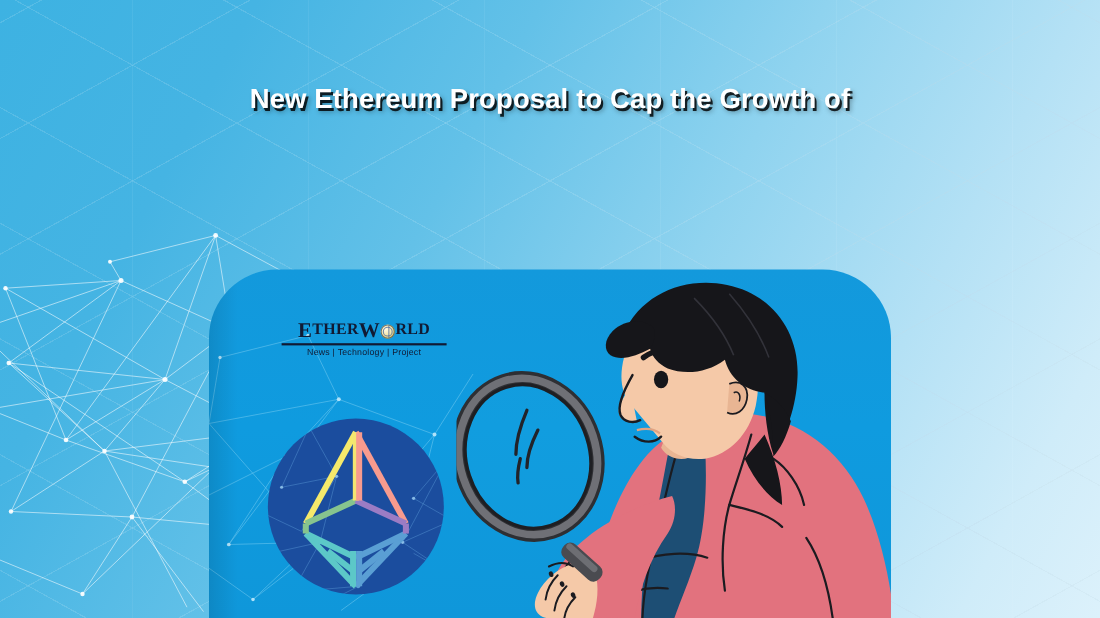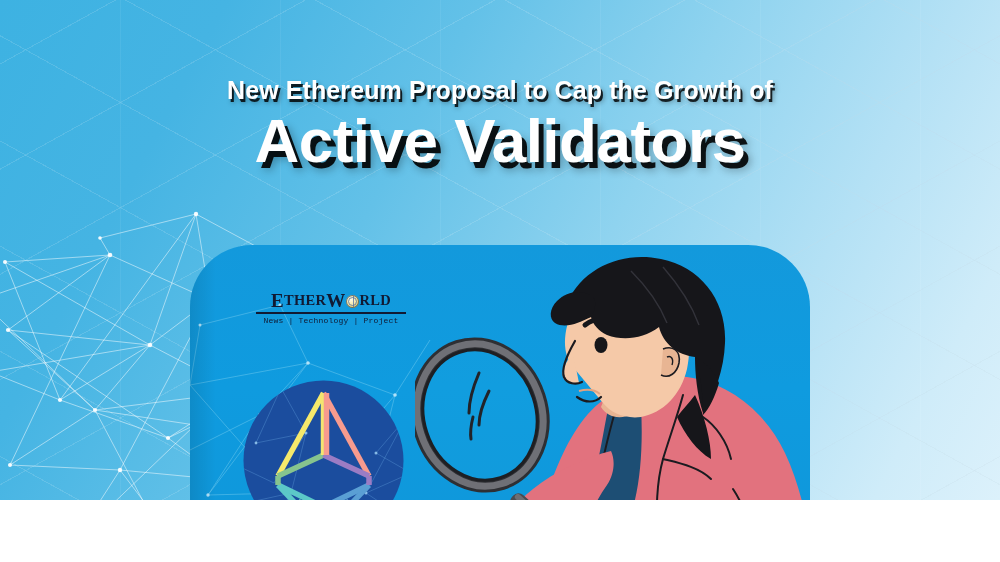--- a/index.html
+++ b/index.html
@@ -1,21 +1,21 @@
 <!DOCTYPE html>
 <html><head>
 <meta charset="utf-8">
 <title>EtherWorld Banner</title>
 <style>
   html,body{margin:0;padding:0;background:#fff;}
   *{box-sizing:border-box;}
 
   .stage{
     position:relative;
-    width:1000px;height:500px;
+    width:1000px;height:562px;
     overflow:hidden;
     font-family:"Liberation Sans", sans-serif;
   }
 
   
   .bg-base{
     position:absolute;inset:0;
     background:linear-gradient(118deg,
         #3db2e2 0%,
         #45b4e3 18%,
@@ -114,21 +114,21 @@
     border:1px solid rgba(80,110,160,.8);
   }
   .logo-globe::after{
     content:"";position:absolute;left:50%;top:1px;bottom:1px;width:1px;
     background:rgba(80,110,160,.75);
   }
   .logo-rule{
     height:2px;background:#111a33;margin:2px 0 3px 0;width:100%;
   }
   .logo-tag{
-    font-family:Liberation Mono, monospace;
+    font-family:Liberation Sans, sans-serif;
     font-size:8px;
     color:#111a33;
     letter-spacing:.2px;
     white-space:nowrap;
     line-height:1;
   }
 
   
   .eth{
     position:absolute;left:46px;top:128px;
@@ -194,21 +194,20 @@
       <circle cx="225" cy="480" r="2.0"></circle>
         <circle cx="196" cy="214" r="2.2"></circle>
       <circle cx="285" cy="262" r="2.1"></circle>
         <circle cx="5" cy="262" r="2.0"></circle>
       <circle cx="100" cy="238" r="1.8"></circle>
     </g>
   </svg>
 
   <div class="headings">
     <p class="kicker">New Ethereum Proposal to Cap the Growth of</p>
-    <h1 class="headline">Active Validators</h1>
   </div>
 
   <div class="card">
 
     <svg class="card-net" width="620" height="317" viewBox="0 0 620 317" aria-hidden="true">
       <g stroke="#7fd0f2" stroke-opacity="0.55" stroke-width="0.8" fill="none">
         <path d="M0 205 L70 170 L18 250 L95 248 L40 300 L-5 268"></path>
         <path d="M70 170 L150 215 L95 248 L175 270 L120 310"></path>
         <path d="M150 215 L205 150 L118 118 L70 170"></path>
         <path d="M18 250 L118 118"></path>

